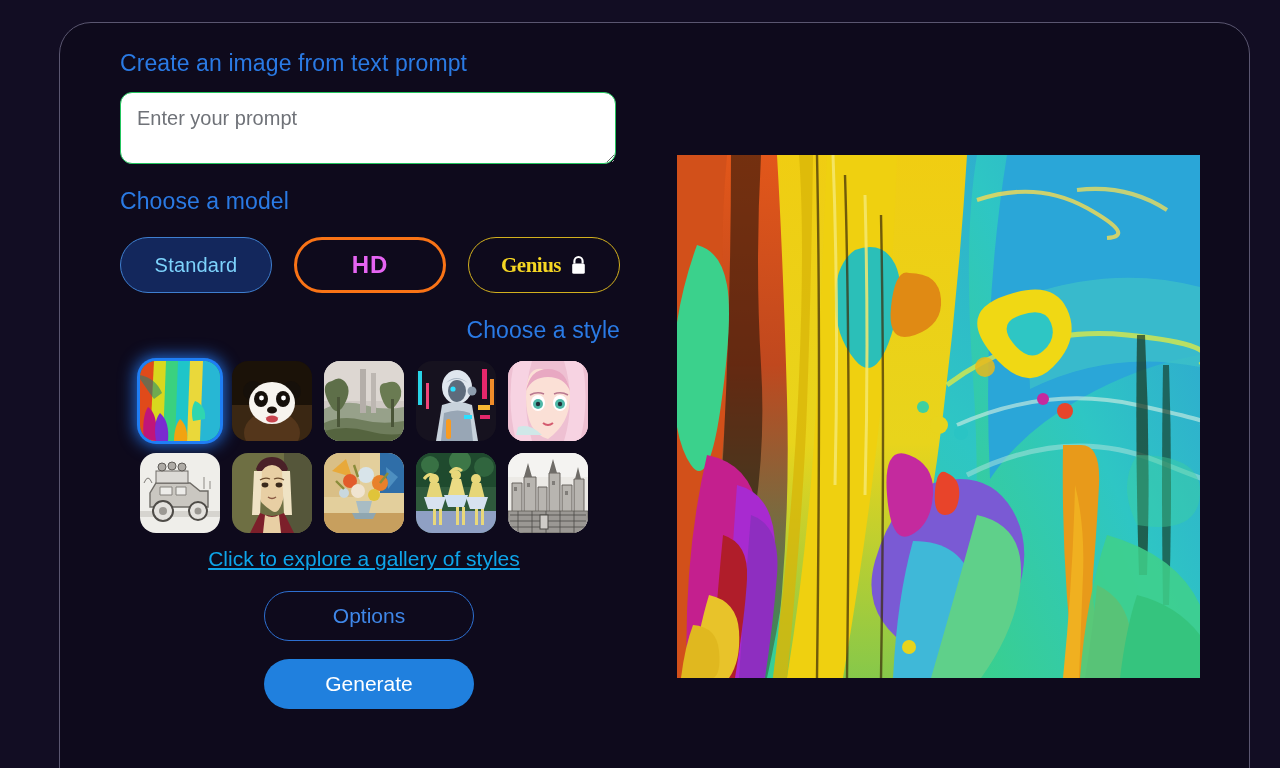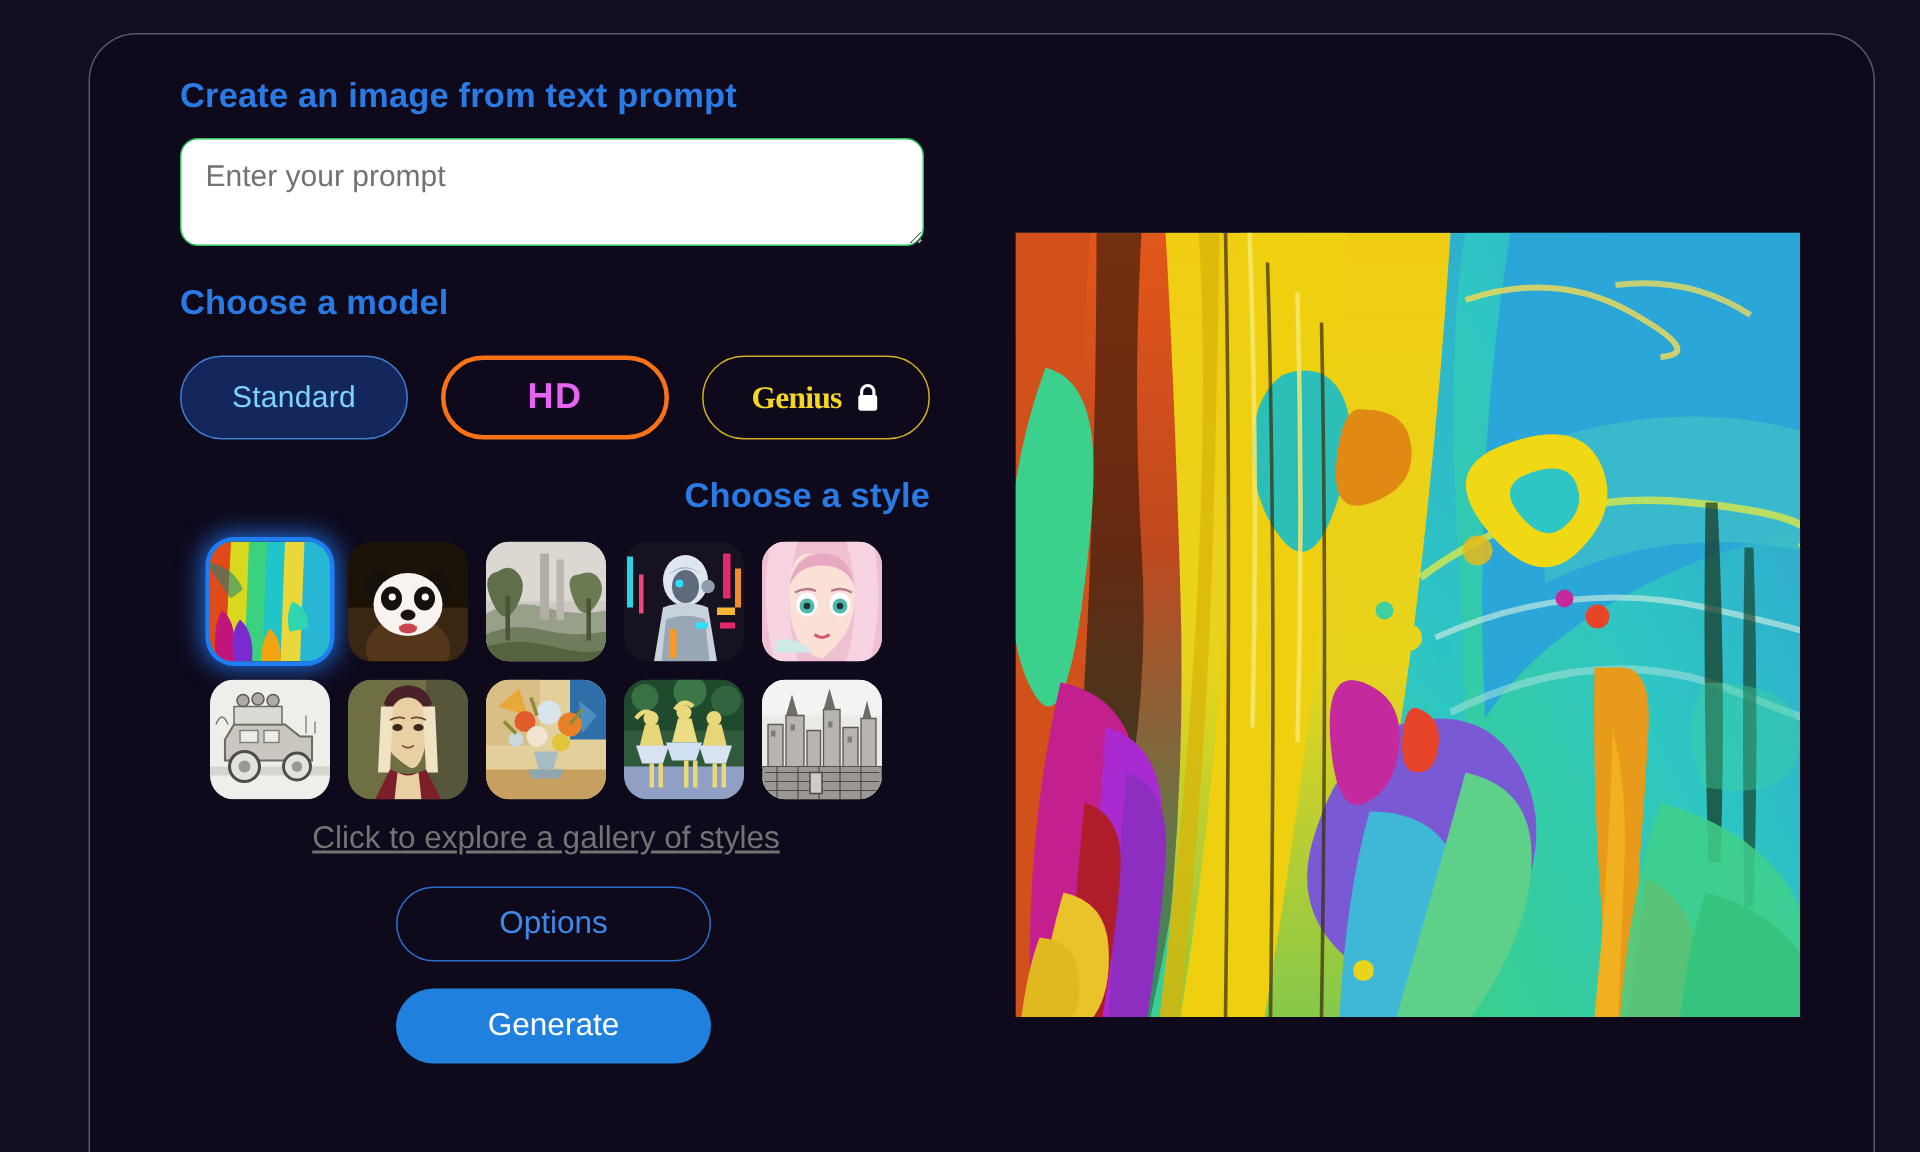--- a/index.html
+++ b/index.html
@@ -35,21 +35,21 @@
   #left-col {
     position: absolute;
     left: 120px;
     top: 50px;
     width: 500px;
   }
 
   .section-heading {
     color: #2a7ae4;
     font-size: 23px;
-    font-weight: 700;
+    font-weight: 400;
     letter-spacing: .1px;
     margin: 0;
     line-height: 1.2;
   }
 
   #prompt-heading { margin-bottom: 14px; }
 
   
   #prompt-input {
     display: block;
@@ -134,21 +134,21 @@
     box-shadow: 0 0 0 3px #1f7ef5, 0 0 16px 5px rgba(37,122,245,.85);
   }
   .style-thumb svg { display: block; width: 80px; height: 80px; }
 
   
   #gallery-link {
     display: block;
     text-align: center;
     margin-top: 14px;
     width: 488px;
-    color: #737373;
+    color: #0ea5e9;
     font-size: 21px;
     text-decoration: underline;
     cursor: pointer;
   }
 
   
   #actions {
     margin-top: 20px;
     margin-left: 144px;
     display: flex;

